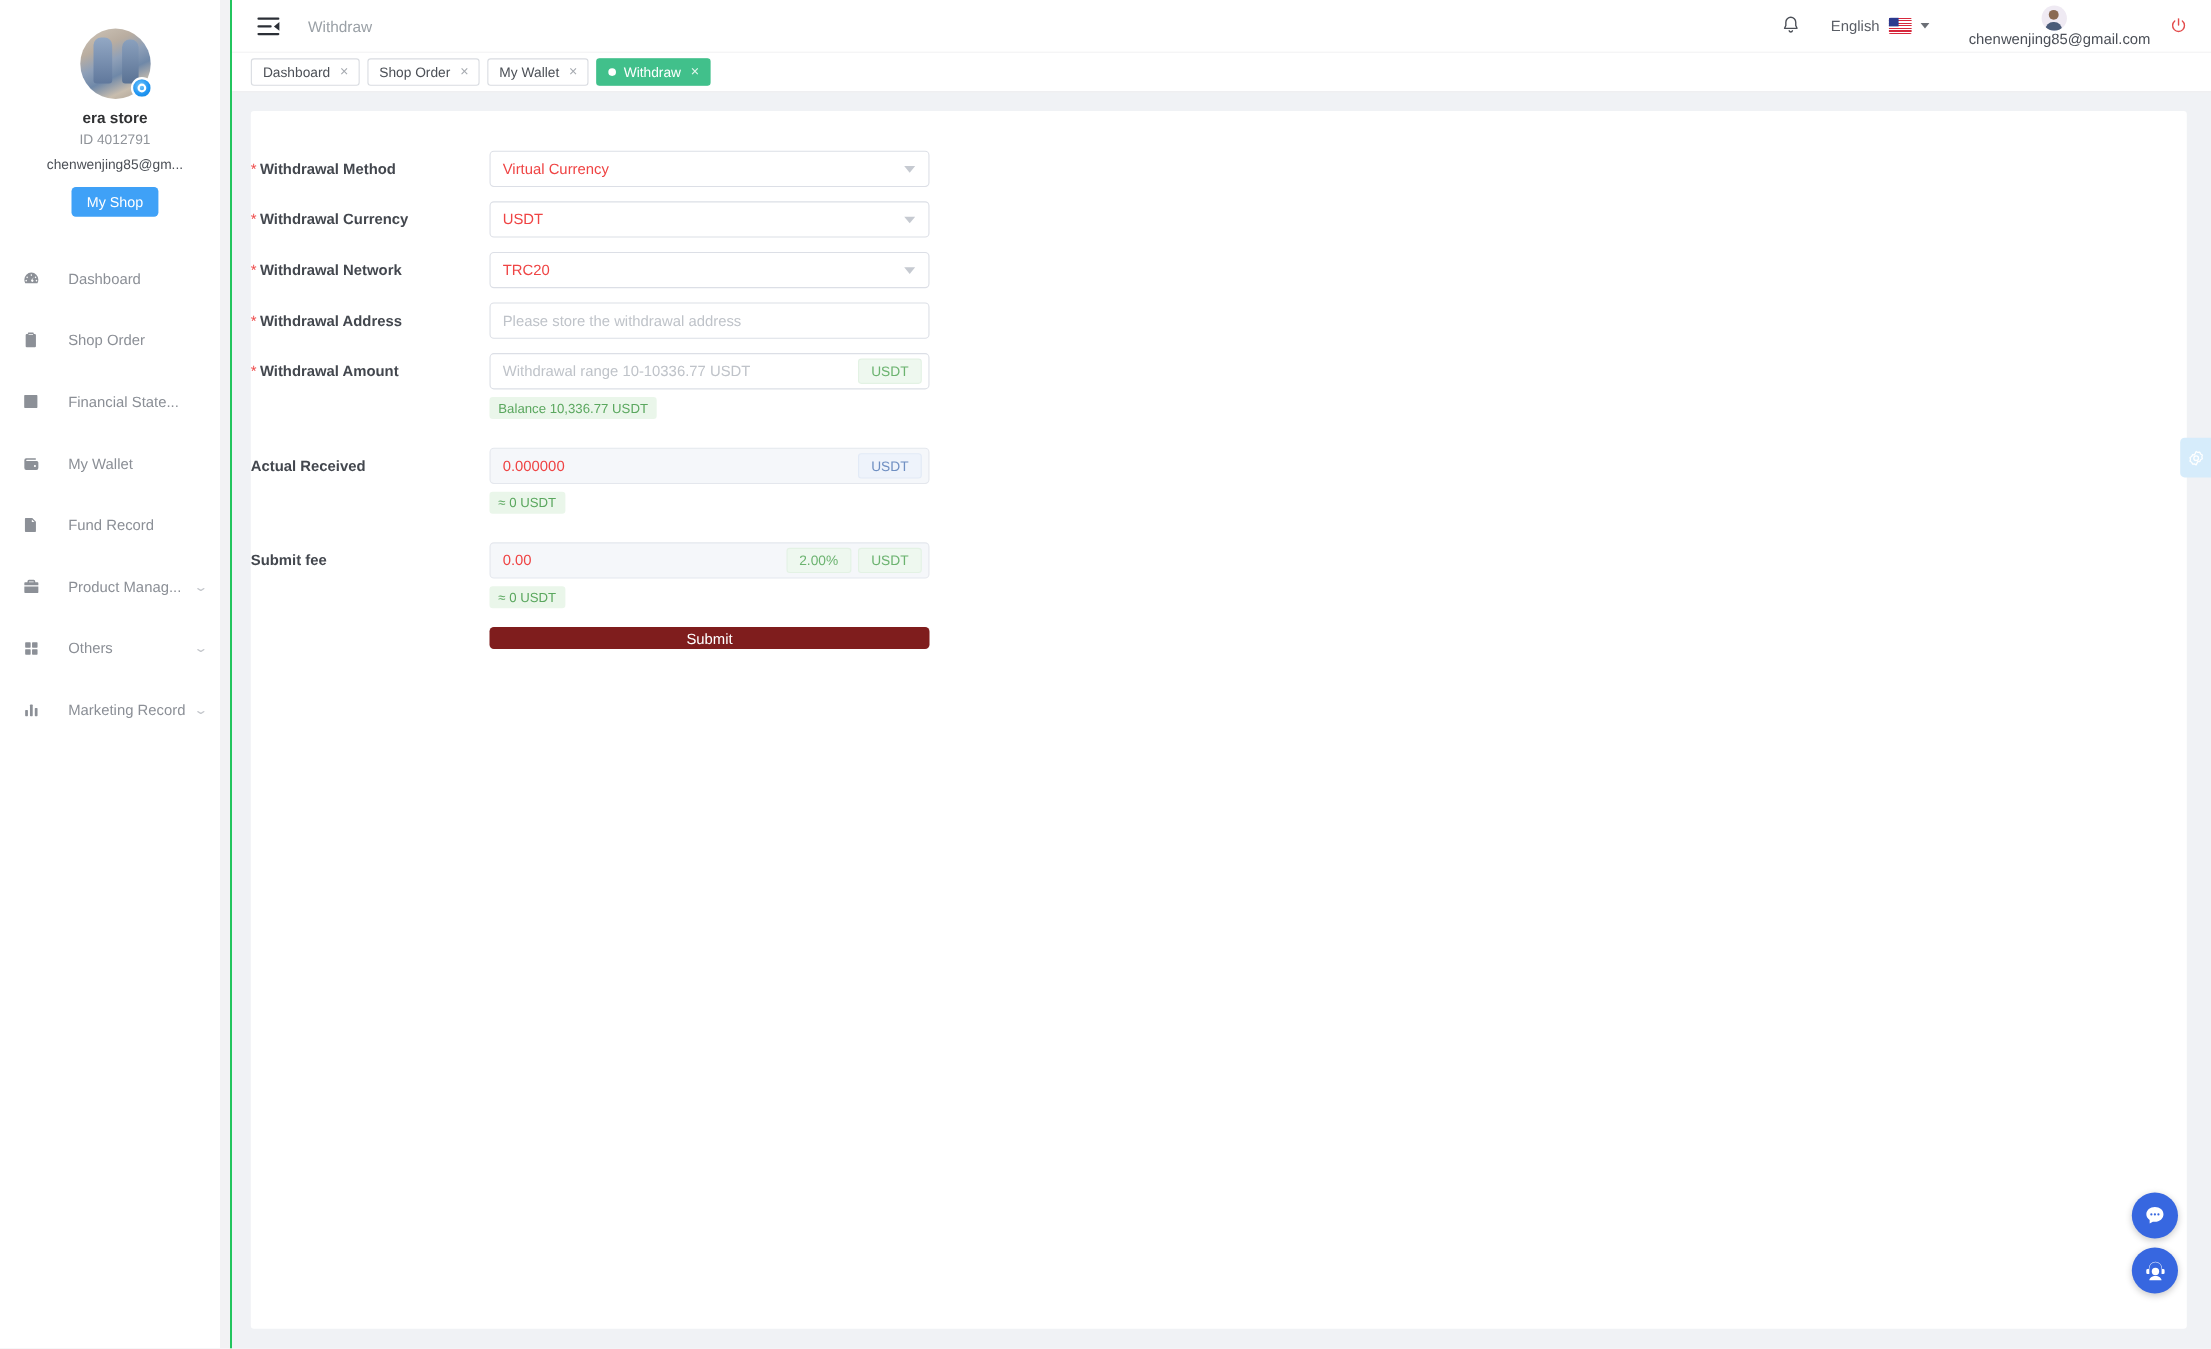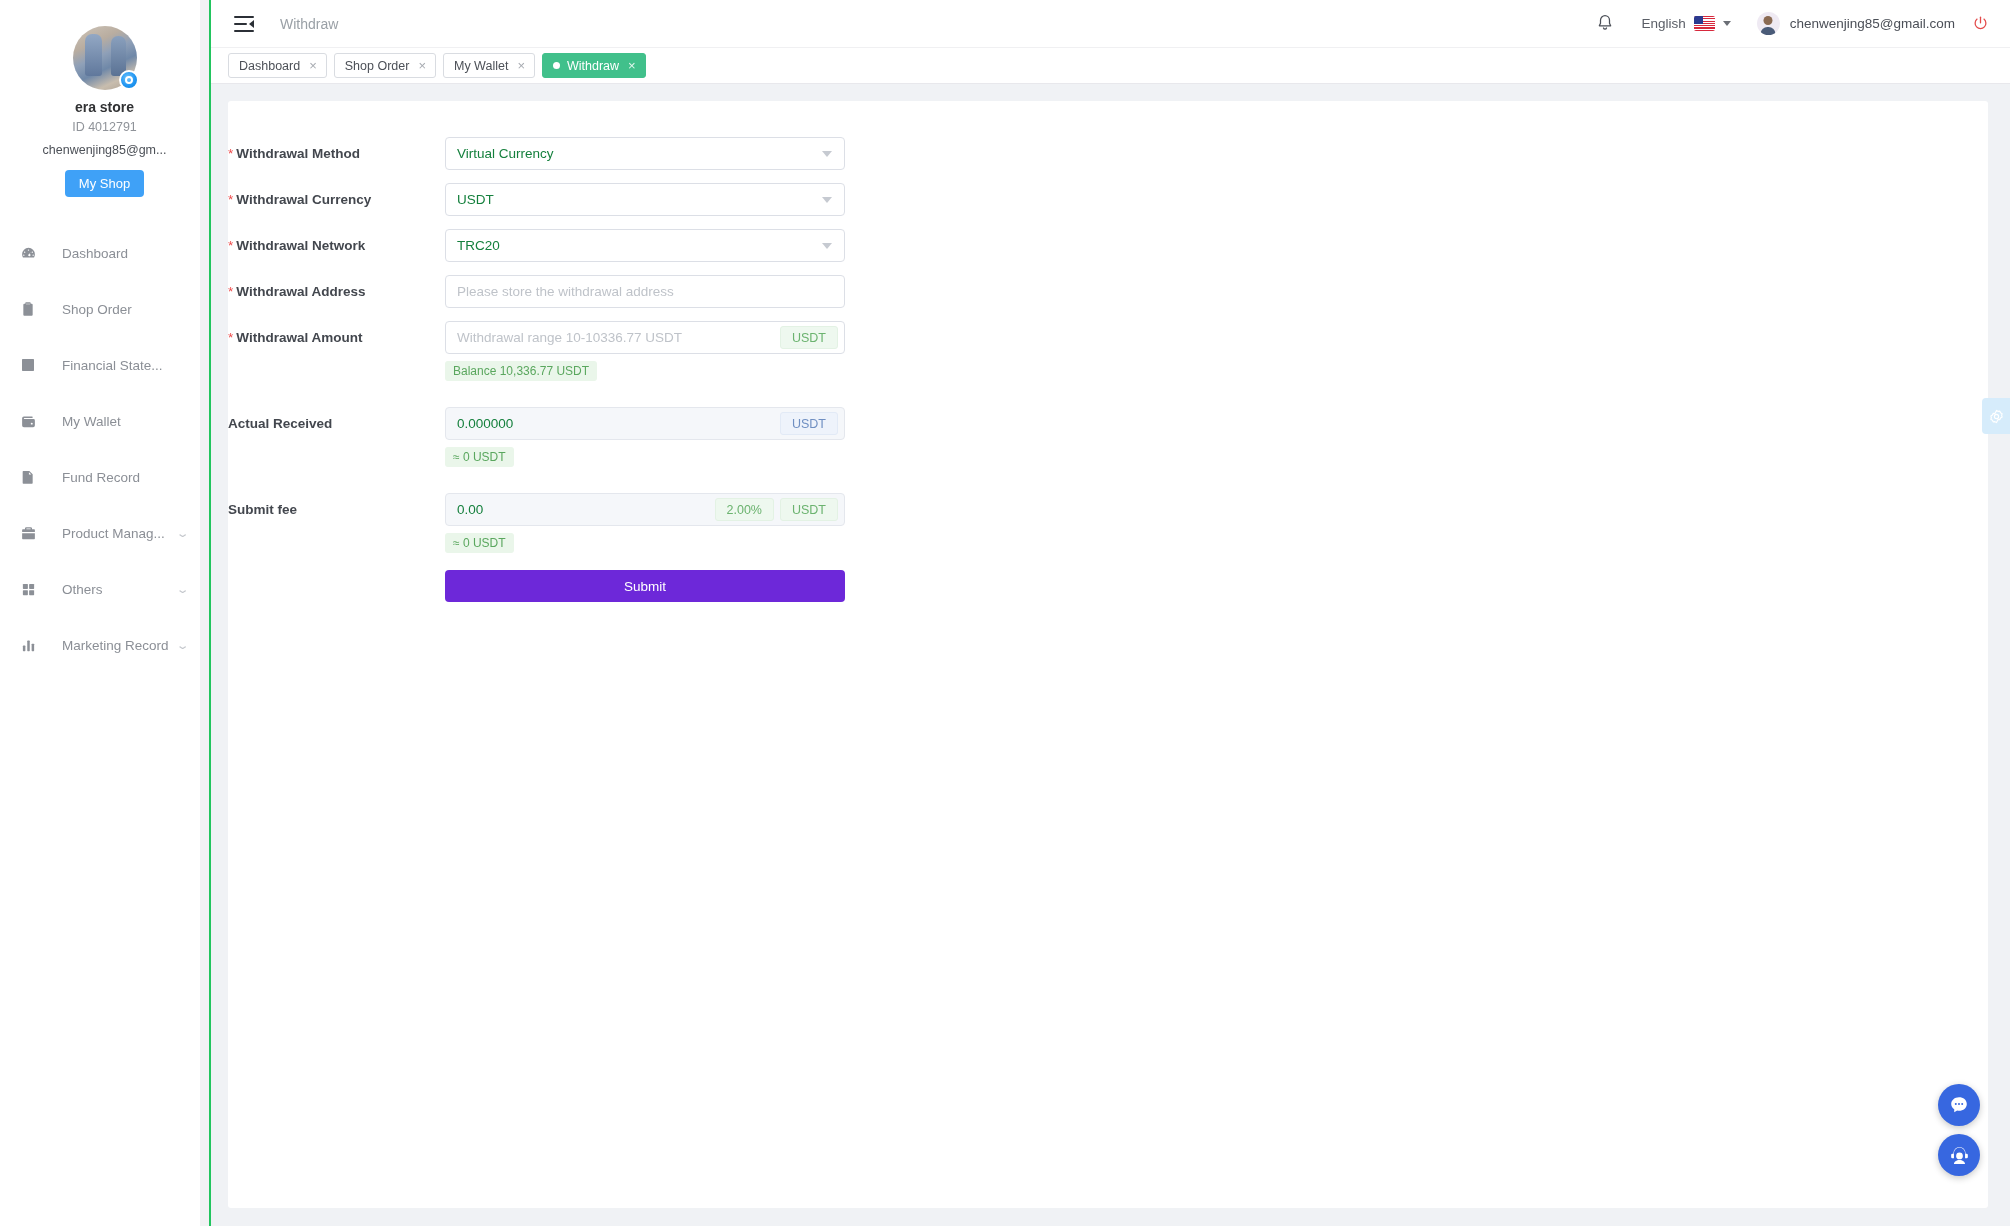--- a/index.html
+++ b/index.html
@@ -152,21 +152,21 @@
     position: absolute; left: 0; top: 0; width: 9px; height: 8px;
     background: #2b3a8f;
   }
   .caret-down {
     width: 0; height: 0;
     border-left: 4.5px solid transparent;
     border-right: 4.5px solid transparent;
     border-top: 5px solid #6b6f76;
   }
   .user-chip {
-    display: flex; align-items: center; margin-left: 26px; cursor: pointer;
+    display: flex; align-items: center; margin-left: 26px; cursor: pointer; flex-direction: column;
   }
   .user-avatar {
     width: 23px; height: 23px; border-radius: 50%;
     background: #efeaf3; position: relative; overflow: hidden;
     flex: 0 0 23px;
   }
   .user-avatar::before {
     content: ""; position: absolute; left: 50%; top: 4px;
     transform: translateX(-50%);
     width: 9px; height: 9px; border-radius: 50%; background: #8a6a52;
@@ -226,21 +226,21 @@
     padding-right: 14px; line-height: 33px; white-space: nowrap;
   }
   .req { color: #ee4b4b; font-weight: normal; margin-right: 3px; }
   .field-col { width: 400px; flex: 0 0 400px; }
   .input-box {
     height: 33px; border: 1px solid #dcdfe6; border-radius: 4px;
     background: #fff; display: flex; align-items: center;
     padding: 0 0 0 11px; position: relative; cursor: pointer;
   }
   .input-box.readonly { background: #f5f7fa; border-color: #e4e7ed; }
-  .input-val { font-size: 13.5px; color: #15803d; flex: 1; }
+  .input-val { font-size: 13.5px; color: #ef4444; flex: 1; }
   .input-val.ph { color: #bfc3c9; }
   .sel-caret {
     width: 0; height: 0; margin-right: 12px;
     border-left: 5px solid transparent;
     border-right: 5px solid transparent;
     border-top: 6px solid #c6cad1;
     flex: 0 0 auto;
   }
   .suffix-group { display: flex; align-items: center; gap: 6px; padding-right: 6px; }
   .badge {
@@ -252,21 +252,21 @@
     background: #eef3fb; color: #6f8fc2; border-color: #e2eaf6;
   }
   .hint {
     display: inline-block; margin-top: 7px;
     background: #eaf6ea; color: #5aa75e;
     font-size: 12px; padding: 3px 8px; border-radius: 3px;
   }
   .spacer-sm { height: 13px; }
   .submit-row { display: flex; margin-top: 17px; }
   .submit-btn {
-    width: 400px; height: 32px; background: #6d28d9; border: none;
+    width: 400px; height: 20px; background: #7f1d1d; border: none;
     border-radius: 4px; color: #fff; font-size: 13.5px;
     font-family: inherit; cursor: pointer;
   }
 
   
   .gear-tab {
     position: absolute; right: 0; top: 398px;
     width: 28px; height: 36px; border-radius: 4px 0 0 4px;
     background: #d6ecfb; display: flex; align-items: center;
     justify-content: center; cursor: pointer;

